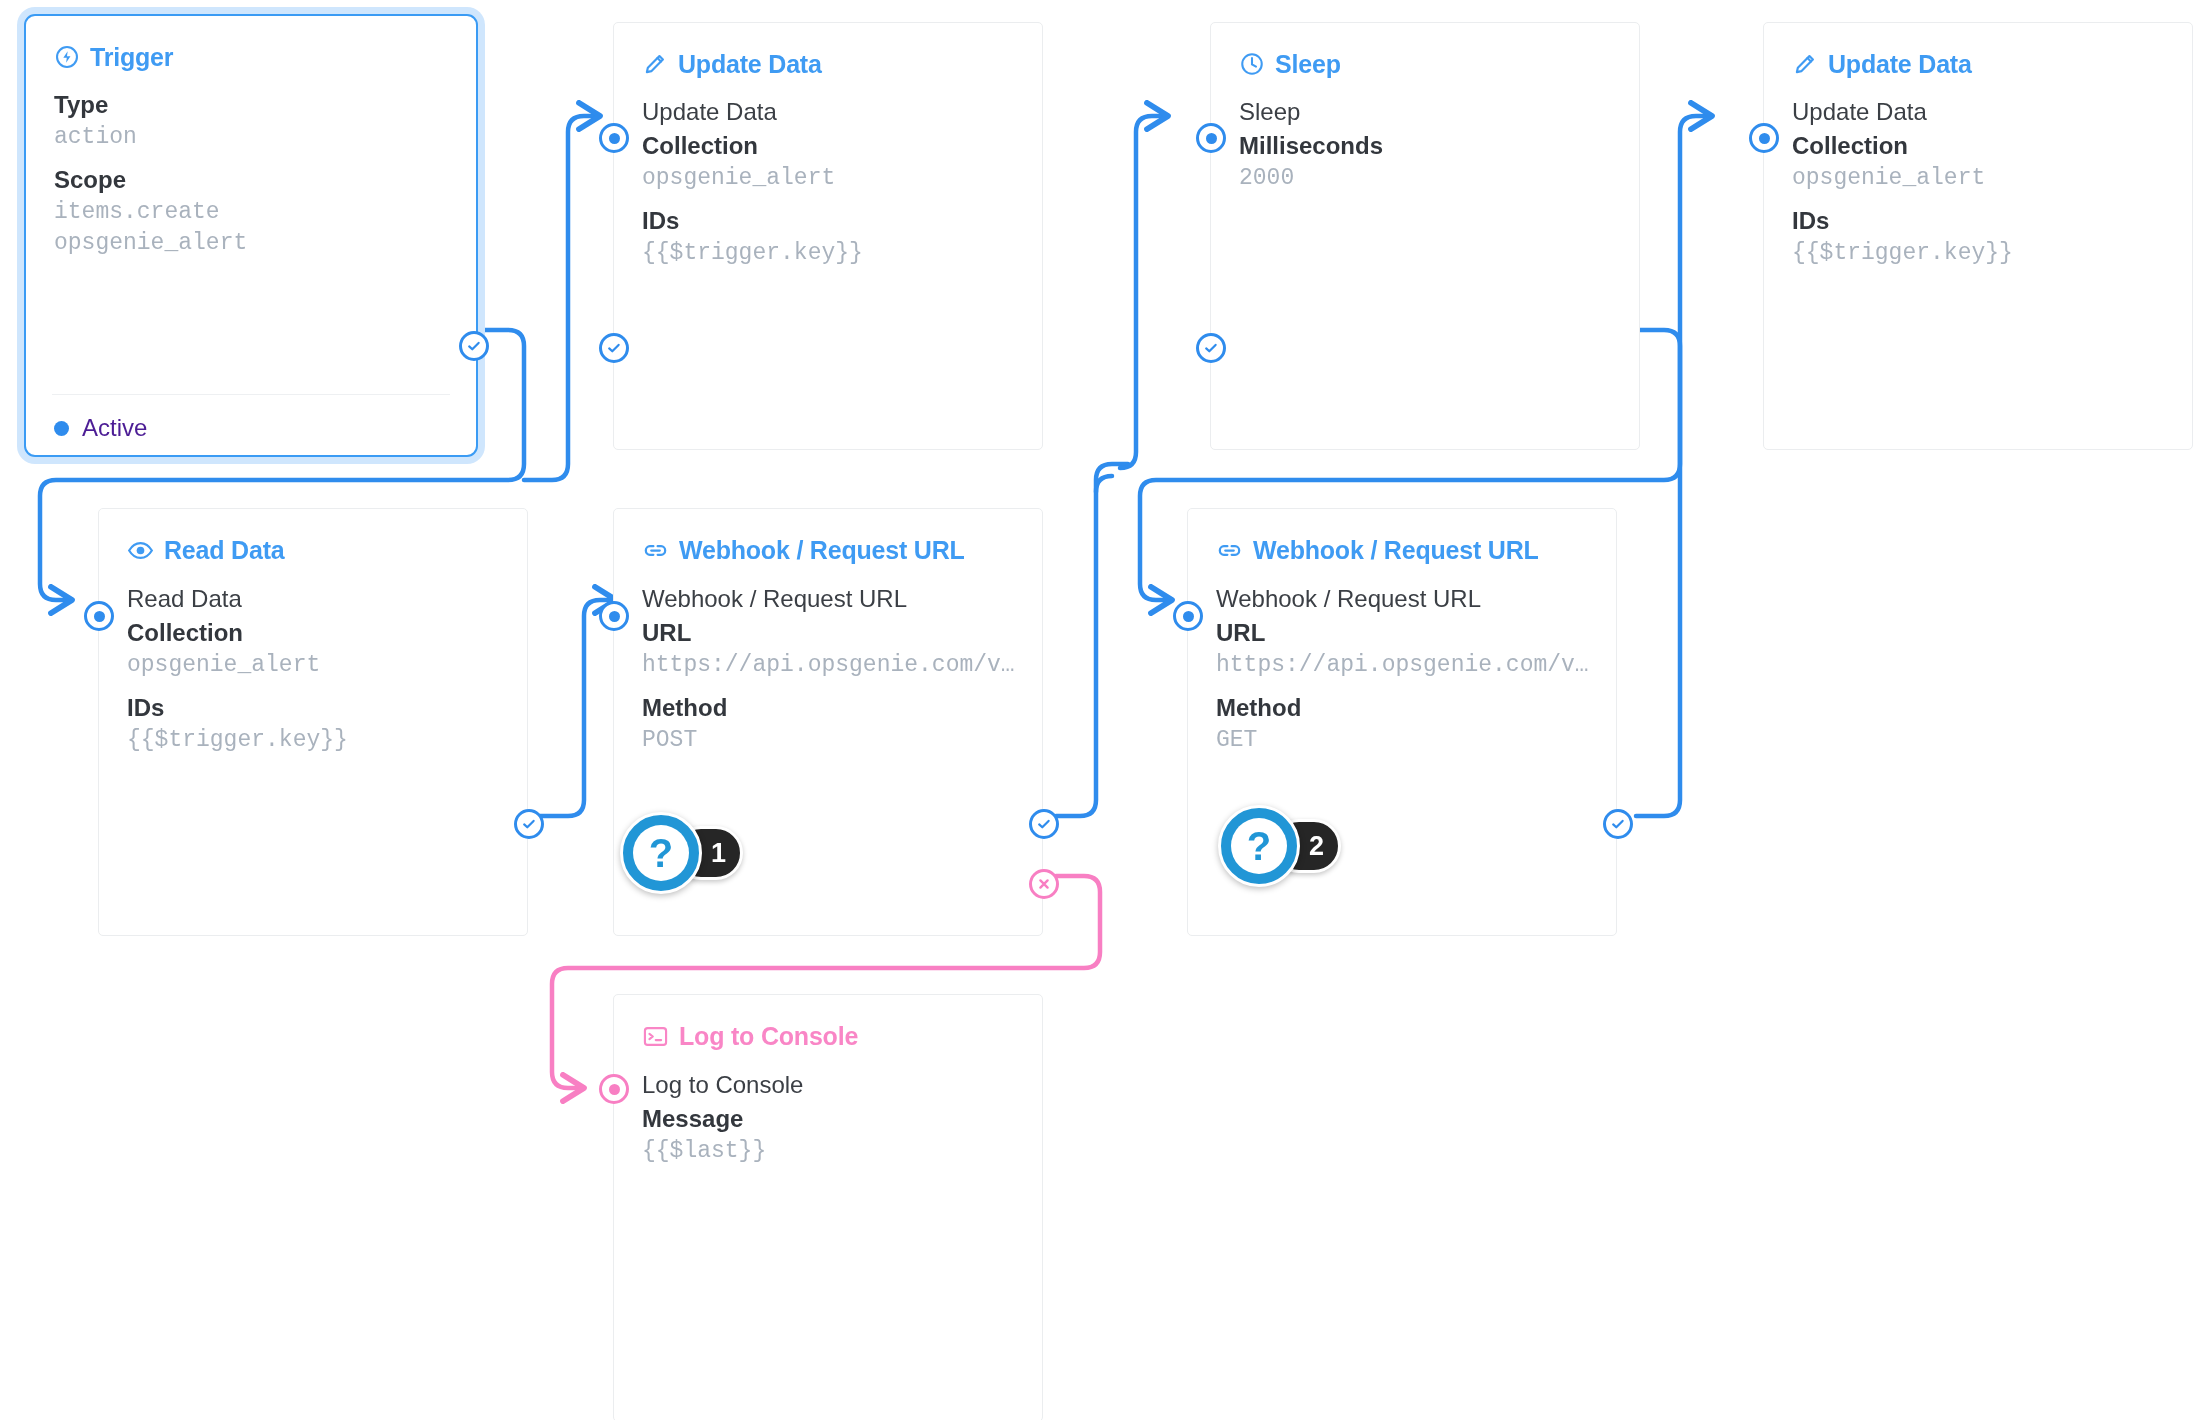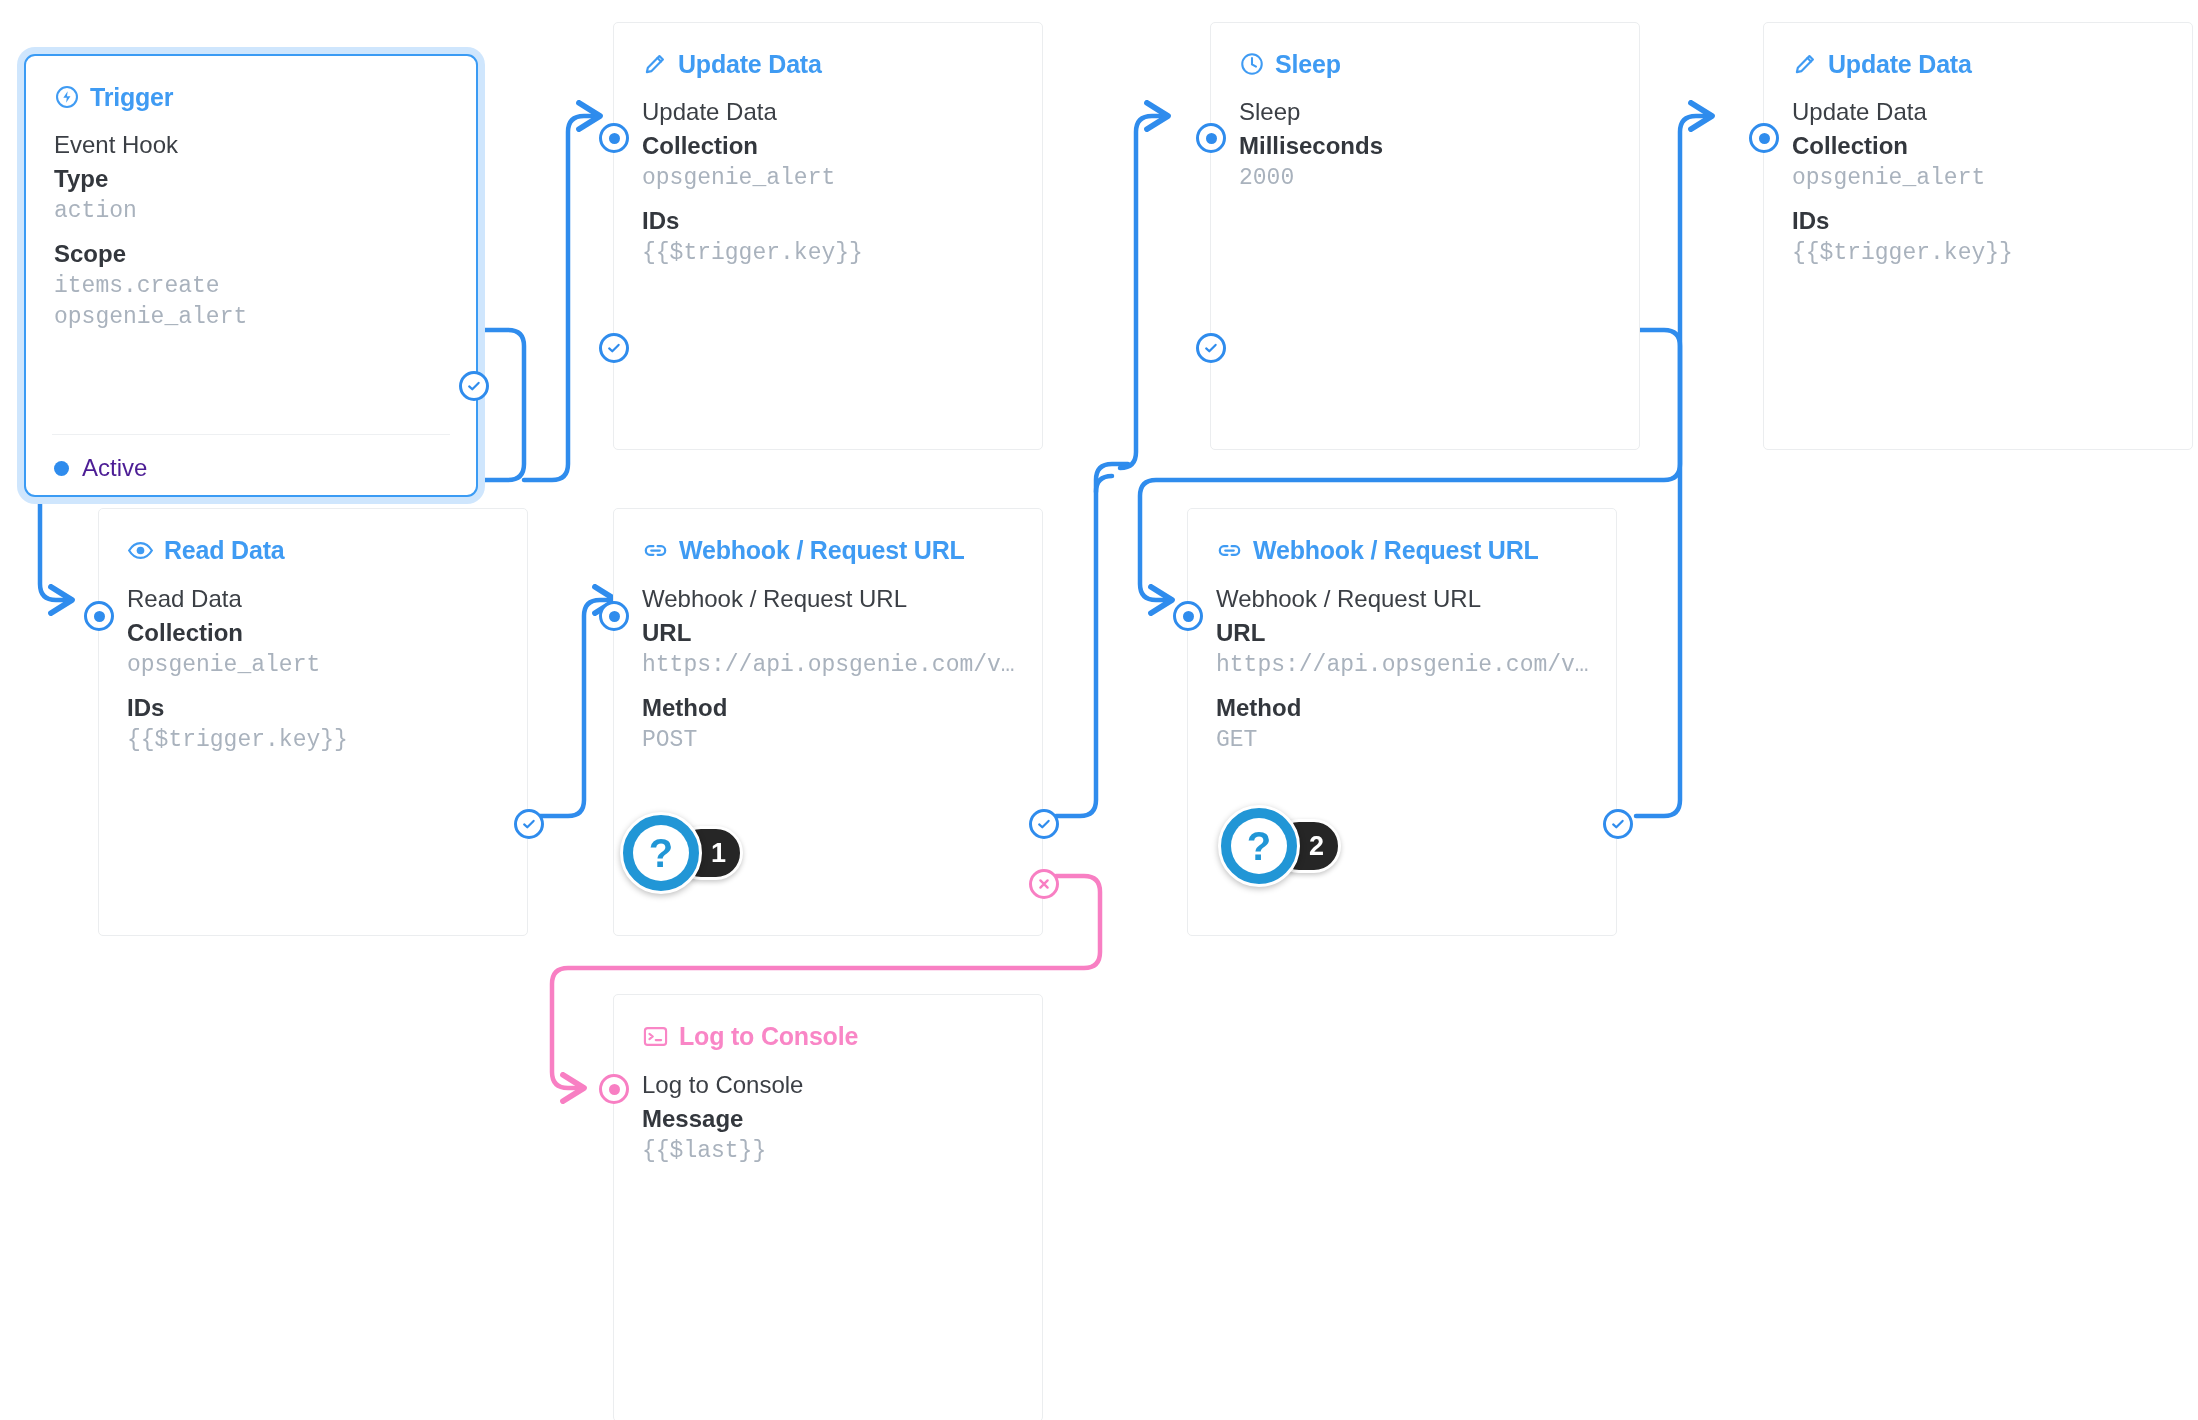--- a/index.html
+++ b/index.html
@@ -216,32 +216,31 @@
                L 1712 116" marker-end="url(#arrow-blue)"></path>
     </g>
 
     <g fill="none" stroke="#f87fc3" stroke-width="4.5" stroke-linecap="round" stroke-linejoin="round">
 
       <path d="M 1056 876 L 1084 876 Q 1100 876 1100 892 L 1100 952 Q 1100 968 1084 968
                L 568 968 Q 552 968 552 984 L 552 1072 Q 552 1088 568 1088 L 584 1088" marker-end="url(#arrow-pink)"></path>
     </g>
   </svg>
 
-  <div class="card selected" style="left:24px; top:14px; width:454px; height:443px;margin-top:40px;">
+  <div class="card selected" style="left:24px; top:14px; width:454px; height:443px;">
     <div class="card-head">
       <span>
         <svg width="26" height="26" viewBox="0 0 24 24" fill="none" stroke="#3f9bf3" stroke-width="1.9">
           <circle cx="12" cy="12" r="9.2"></circle>
           <path d="M12.6 6.6 L8.6 12.6 H11.8 L11.2 17.2 L15.2 11.2 H12 Z" fill="#3f9bf3" stroke="none"></path>
         </svg>
       </span>
       <span>Trigger</span>
     </div>
     <div class="card-body">
-      <div class="row-title">Event Hook</div>
       <div class="field-label tight">Type</div>
       <div class="field-value">action</div>
       <div class="field-label">Scope</div>
       <div class="field-value">items.create</div>
       <div class="field-value">opsgenie_alert</div>
     </div>
     <div class="divider" style="top:378px;"></div>
     <div class="status" style="top:398px;">
       <span class="status-dot"></span>
       <span>Active</span>

